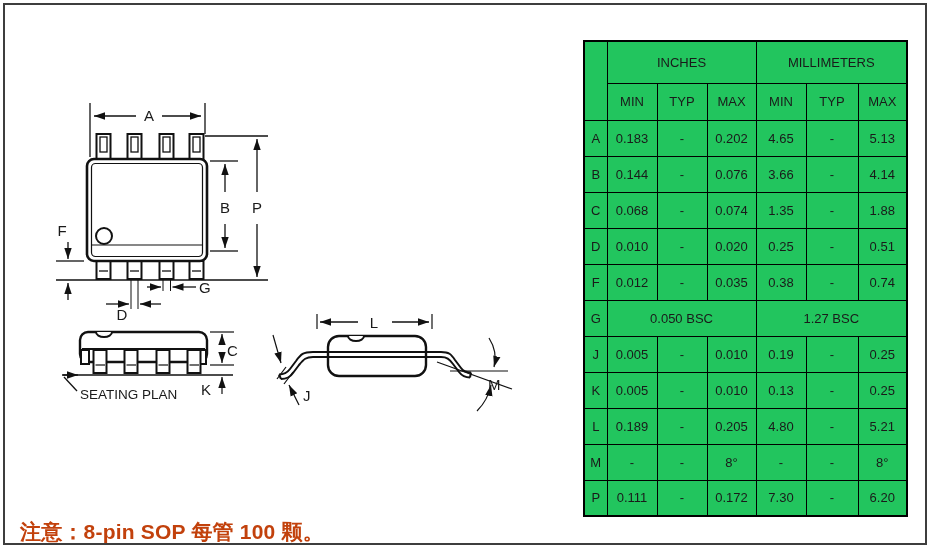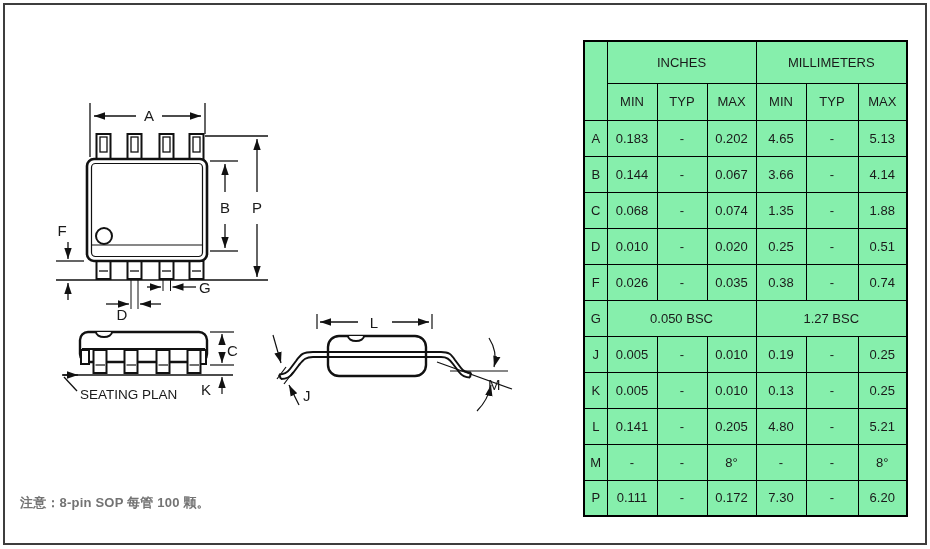--- a/index.html
+++ b/index.html
@@ -2,28 +2,28 @@
 <html><head>
 <meta charset="utf-8">
 <style>
   html,body{margin:0;padding:0;background:#fff;}
   #page{position:relative;width:930px;height:549px;background:#ffffff;overflow:hidden;
         font-family:"Liberation Sans",sans-serif;}
   #frame{position:absolute;left:3px;top:3px;right:3px;bottom:4px;border:2px solid #3d3d3d;}
   #drawing-svg{position:absolute;left:0;top:0;}
   
   #dims-table{position:absolute;left:583px;top:40px;border-collapse:collapse;table-layout:fixed;
-              background:#86efac;border:2px solid #000;font-size:13px;color:#1a1a1a;}
+              background:#22c55e;border:2px solid #000;font-size:13px;color:#1a1a1a;}
   #dims-table td{border:1px solid #000;text-align:center;vertical-align:middle;padding:0;
                  font-family:"Liberation Sans",sans-serif;}
   #dims-table .hdr1{height:42px;font-size:13px;}
   #dims-table .hdr2{height:37px;margin-left:12px;}
   #dims-table .drow{height:36px;}
   
-  #note{position:absolute;left:20px;top:494px;font-size:13px;font-weight:bold;color:#737373;
+  #note{position:absolute;left:20px;top:518px;font-size:21px;font-weight:bold;color:#c2410c;
         letter-spacing:0.2px;white-space:nowrap;}
   svg text{font-family:"Liberation Sans",sans-serif;fill:#1a1a1a;}
   .dimlbl{font-size:15px;}
   .smalllbl{font-size:13.5px;}
 </style>
 </head>
 <body>
 
 <div id="page">
   <div id="frame"></div>
@@ -211,21 +211,21 @@
         <td>-</td>
         <td>0.202</td>
         <td>4.65</td>
         <td>-</td>
         <td>5.13</td>
       </tr>
       <tr class="drow">
         <td>B</td>
         <td>0.144</td>
         <td>-</td>
-        <td>0.067</td>
+        <td>0.076</td>
         <td>3.66</td>
         <td>-</td>
         <td>4.14</td>
       </tr>
       <tr class="drow">
         <td>C</td>
         <td>0.068</td>
         <td>-</td>
         <td>0.074</td>
         <td>1.35</td>
@@ -236,21 +236,21 @@
         <td>D</td>
         <td>0.010</td>
         <td>-</td>
         <td>0.020</td>
         <td>0.25</td>
         <td>-</td>
         <td>0.51</td>
       </tr>
       <tr class="drow">
         <td>F</td>
-        <td>0.026</td>
+        <td>0.012</td>
         <td>-</td>
         <td>0.035</td>
         <td>0.38</td>
         <td>-</td>
         <td>0.74</td>
       </tr>
       <tr class="drow">
         <td>G</td>
         <td colspan="3">0.050 BSC</td>
         <td colspan="3">1.27 BSC</td>
@@ -268,21 +268,21 @@
         <td>K</td>
         <td>0.005</td>
         <td>-</td>
         <td>0.010</td>
         <td>0.13</td>
         <td>-</td>
         <td>0.25</td>
       </tr>
       <tr class="drow">
         <td>L</td>
-        <td>0.141</td>
+        <td>0.189</td>
         <td>-</td>
         <td>0.205</td>
         <td>4.80</td>
         <td>-</td>
         <td>5.21</td>
       </tr>
       <tr class="drow">
         <td>M</td>
         <td>-</td>
         <td>-</td>

